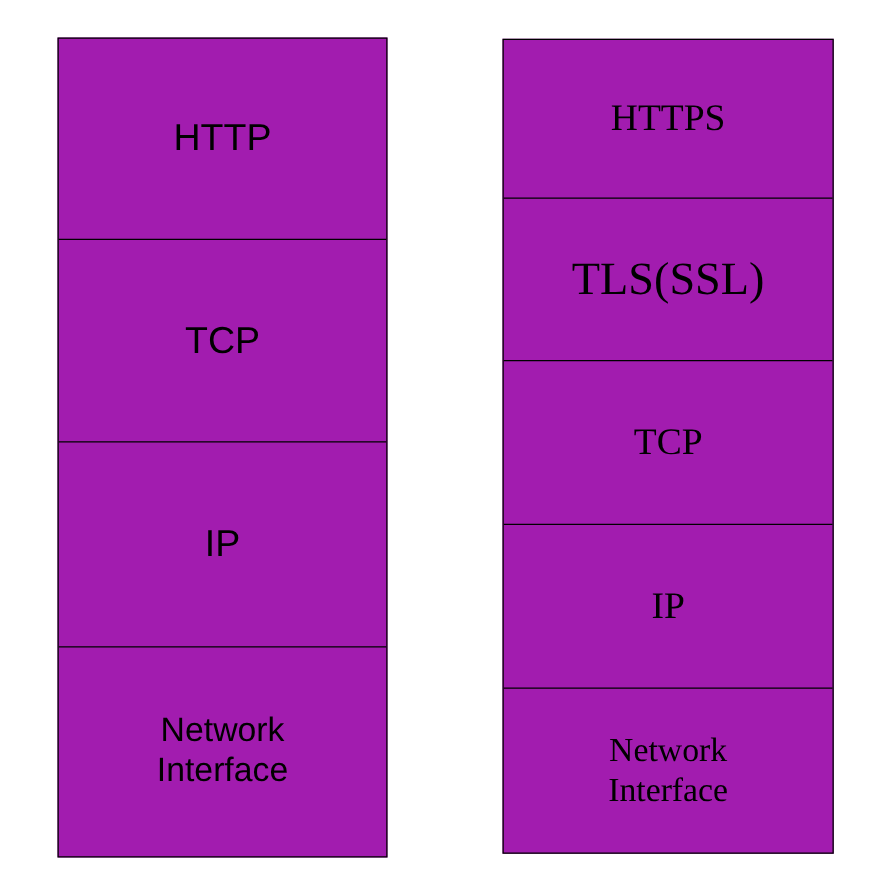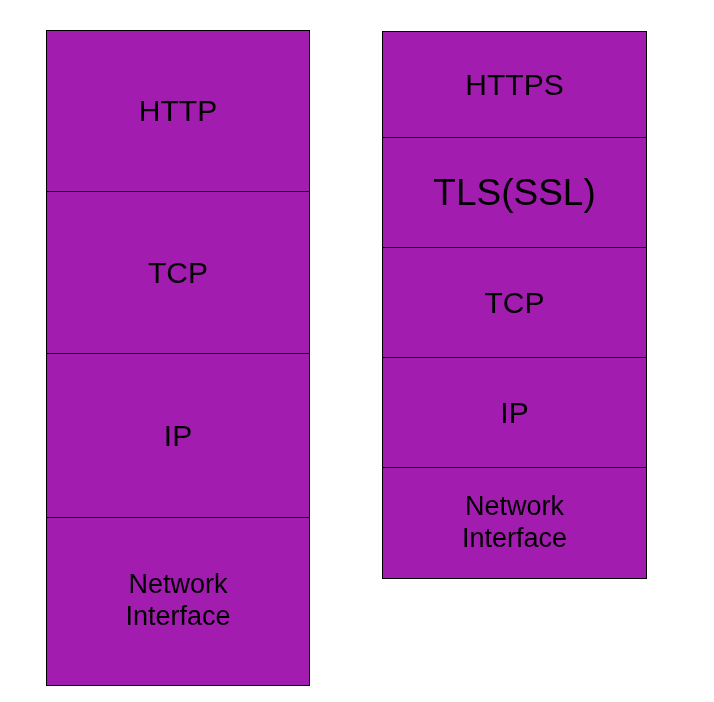--- a/index.html
+++ b/index.html
@@ -26,24 +26,25 @@
   }
 
   #stack-http {
     left: 46px;
     top: 30px;
     width: 264px;
     height: 656px;
   }
 
   #stack-https {
-    left: 382px;
+    left: 402px;
     top: 31px;
     width: 265px;
-    height: 548px;
+    height: 652px;
+    font-family: Liberation Serif, serif;
   }
 
   .layer {
     box-sizing: border-box;
     display: flex;
     align-items: center;
     justify-content: center;
     text-align: center;
     line-height: 1.18;
     color: #000000;

